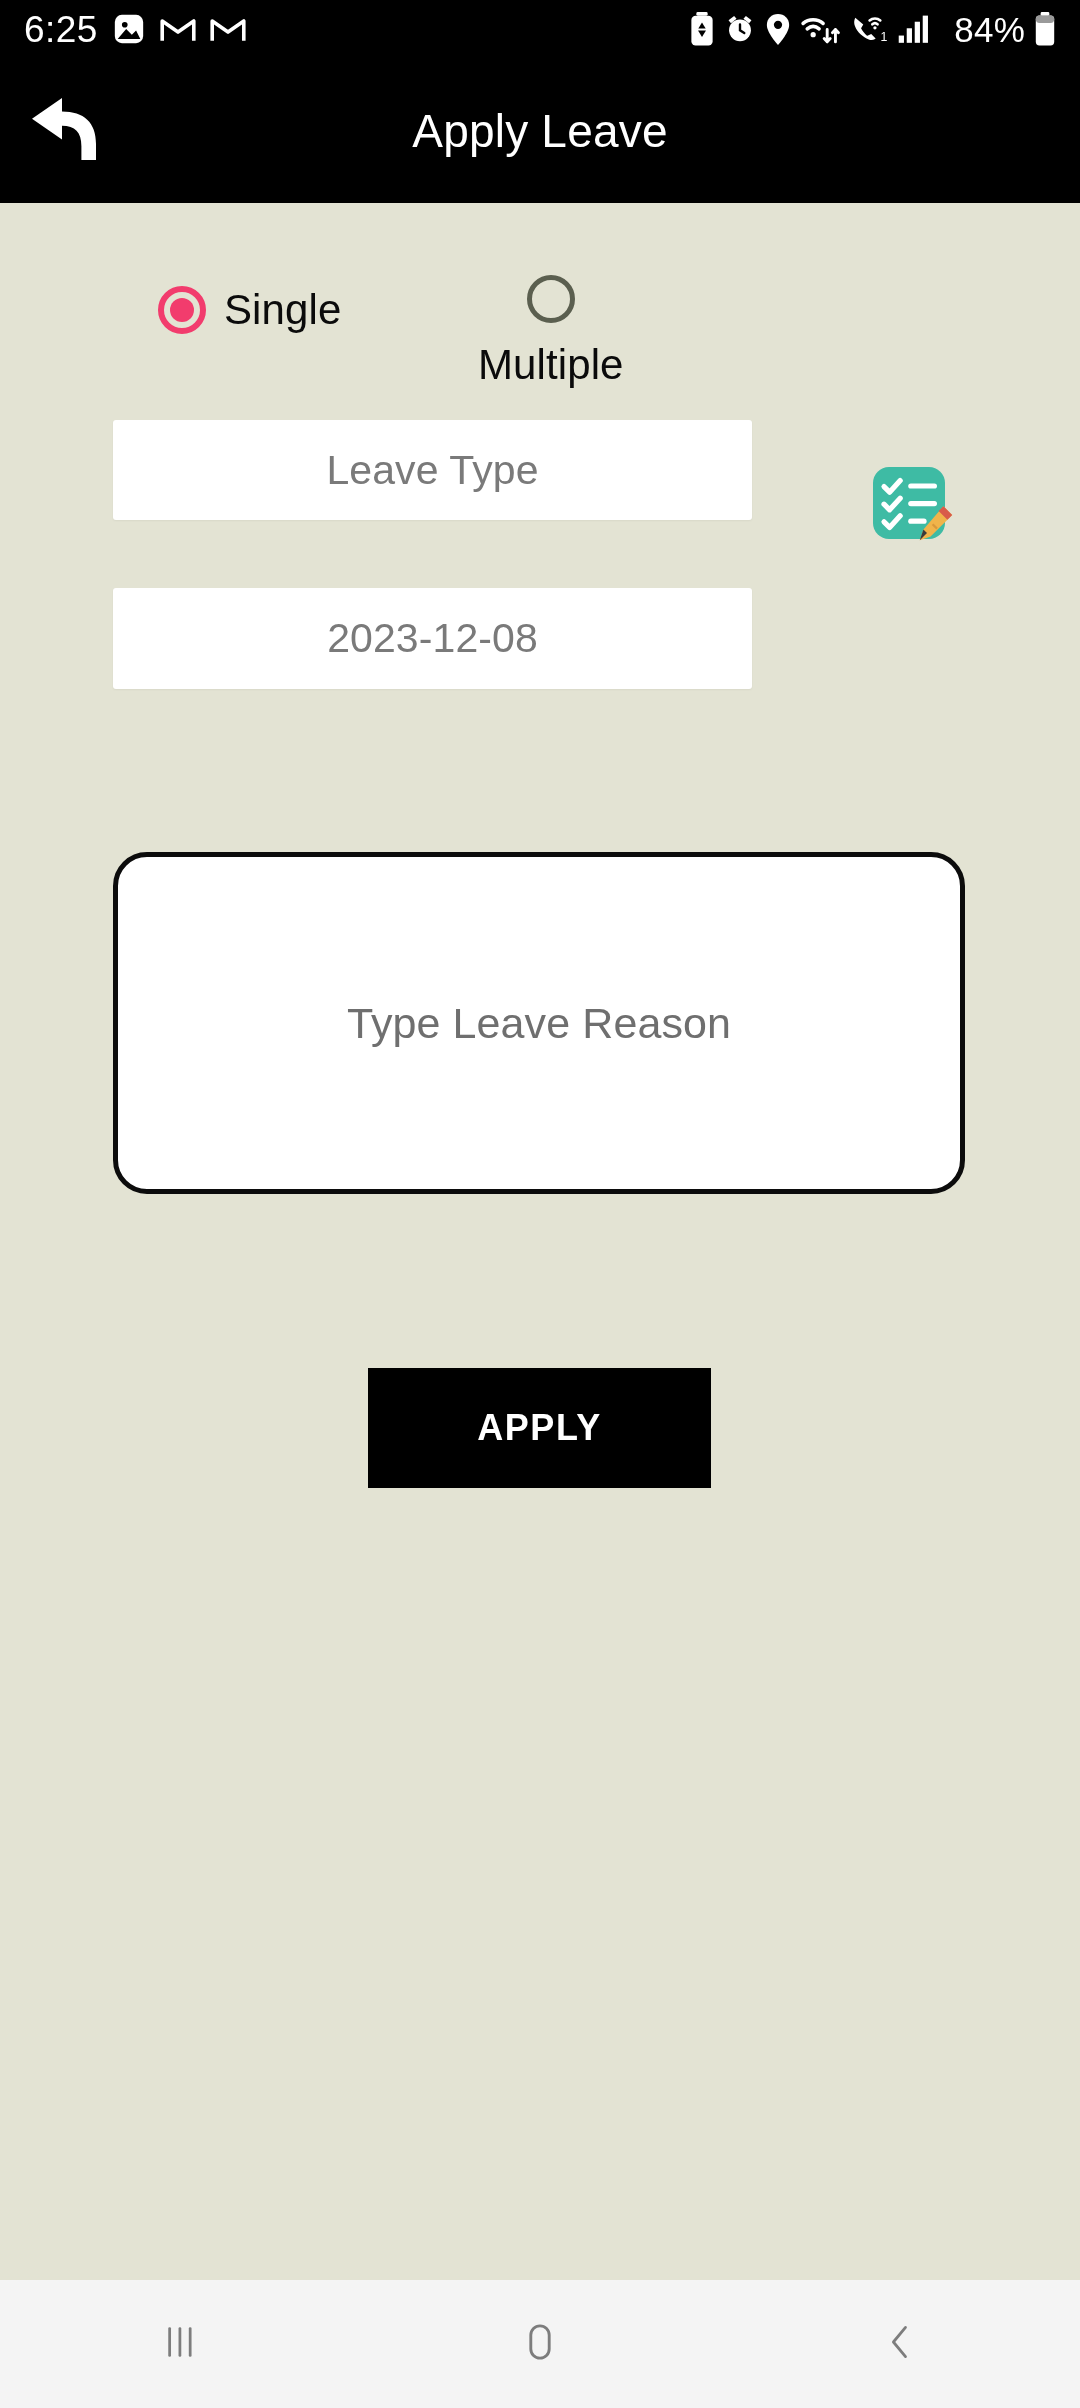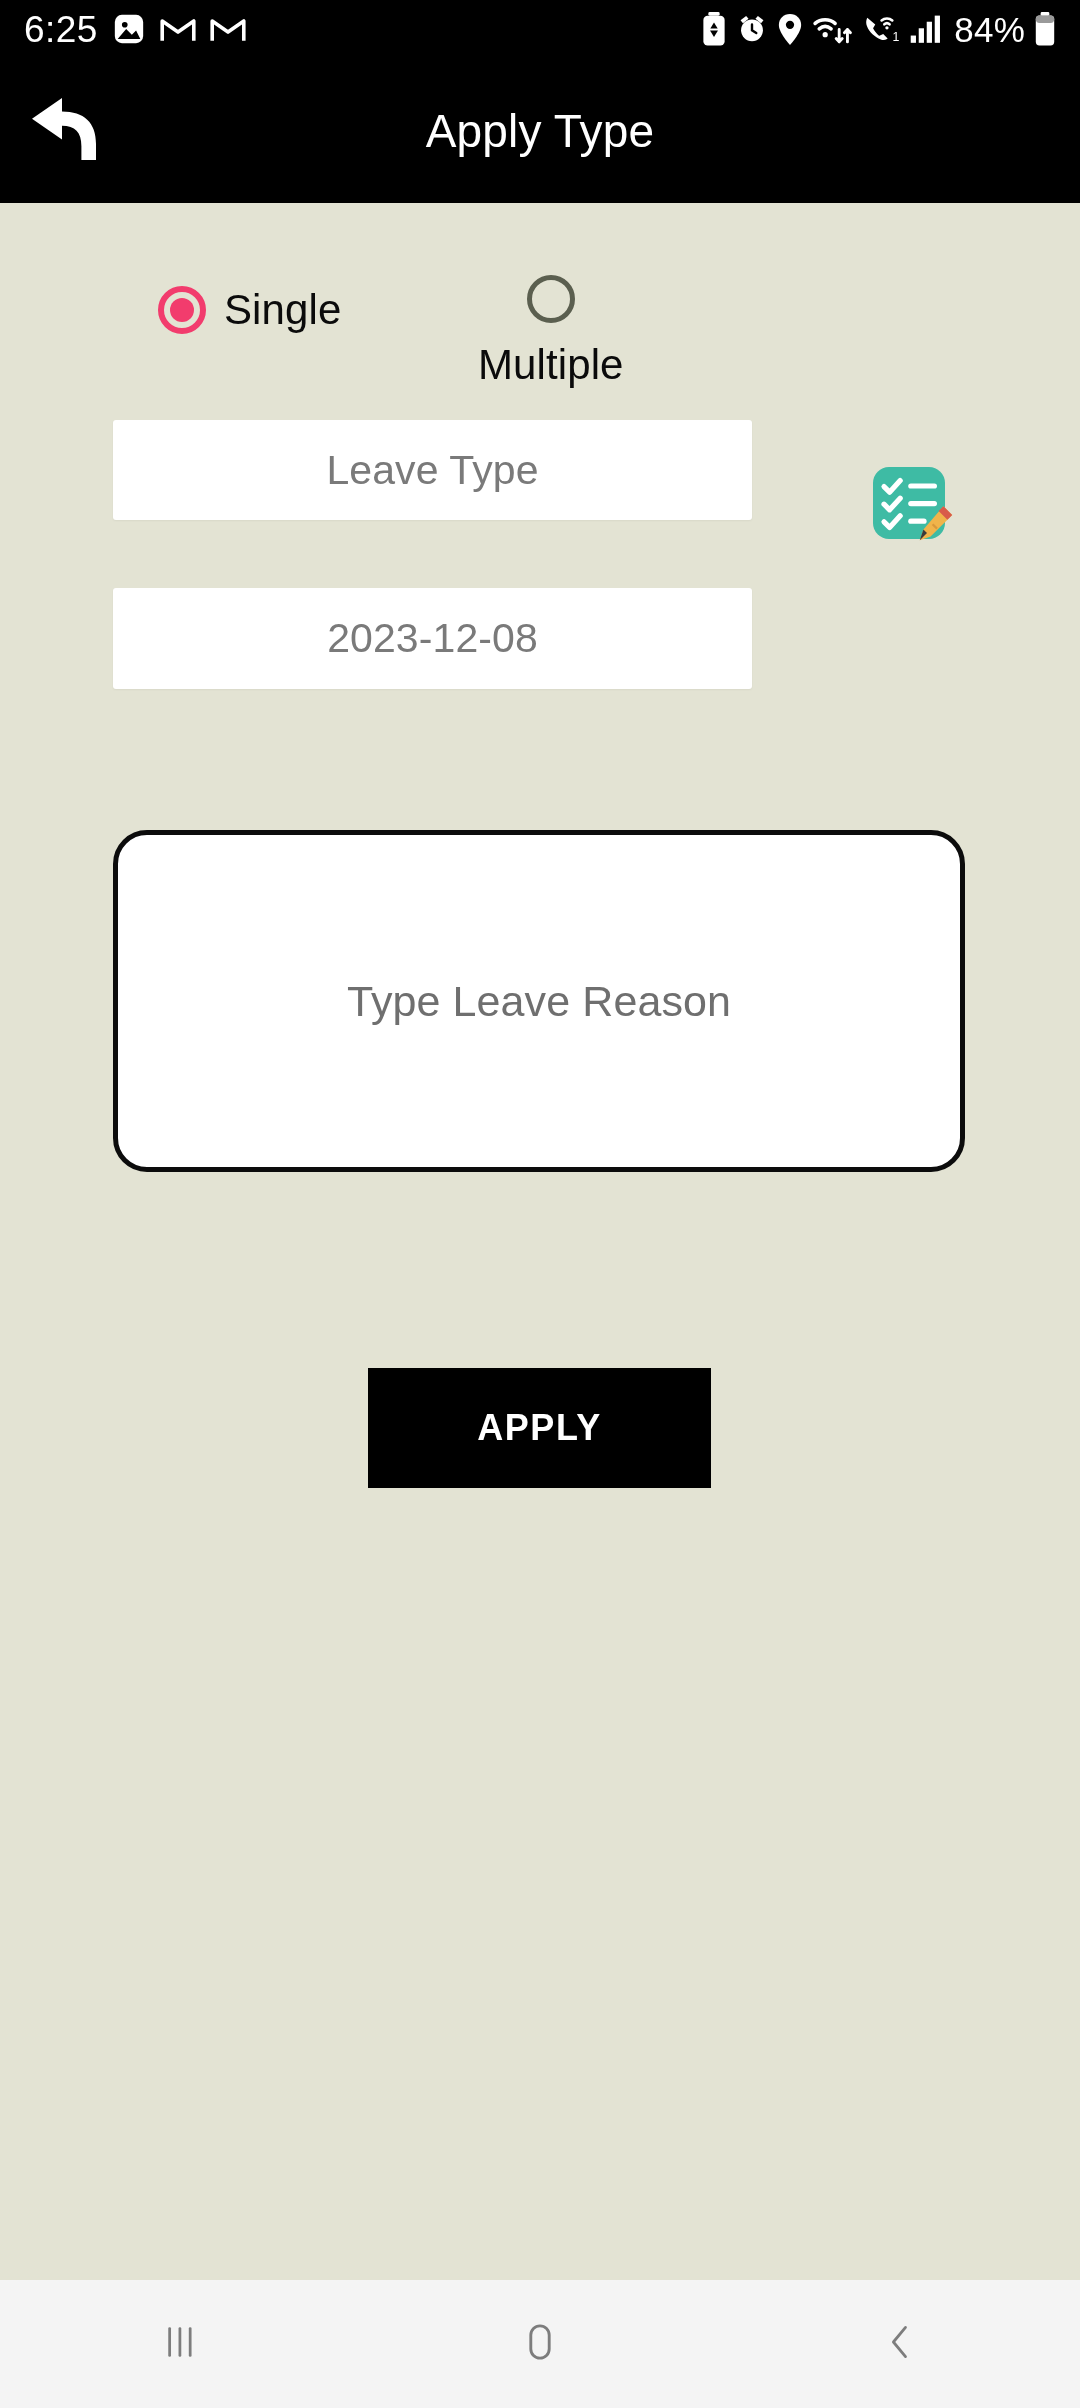--- a/index.html
+++ b/index.html
@@ -51,21 +51,21 @@
     font-weight: 400;
     letter-spacing: 0.4px;
     line-height: 1;
   }
   .status-pct {
     color: #ffffff;
     font-size: 35px;
     font-weight: 400;
     letter-spacing: 0.2px;
     line-height: 1;
-    margin-left: 3px;
+    margin-left: 15px;
   }
   .sicon { display: block; }
 
   
   .app-bar {
     position: absolute;
     left: 0; top: 58px;
     width: 1080px;
     height: 145px;
     background: #000000;
@@ -195,21 +195,21 @@
     top: 260px;
     width: 88px;
     height: 88px;
     cursor: pointer;
   }
 
   
   .reason-box {
     position: absolute;
     left: 113px;
-    top: 627px;
+    top: 649px;
     width: 852px;
     height: 342px;
     background: #ffffff;
     border: 5px solid #0c0c0c;
     border-radius: 34px;
     box-sizing: border-box;
     display: flex;
     align-items: center;
     justify-content: center;
     cursor: text;
@@ -356,21 +356,21 @@
         <svg class="sicon" width="22" height="34" viewBox="0 0 15 24">
           <rect x="4.4" y="0" width="6.2" height="2.6" rx="1" fill="#ffffff"></rect>
           <rect x="1" y="2.4" width="13" height="21.2" rx="2.6" fill="#ffffff"></rect>
           <rect x="1" y="2.4" width="13" height="5.4" rx="2.6" fill="#9a9a9a"></rect>
         </svg>
       </span>
     </div>
   </div>
 
   <div class="app-bar">
-    <div class="app-bar-title">Apply Type</div>
+    <div class="app-bar-title">Apply Leave</div>
     <div class="back-btn">
       <span>
         <svg width="96" height="82" viewBox="0 0 48 41">
           <path d="M19.5 5.5 L19.5 12.2 C30.5 12.2 36.5 17.6 36.5 28.5 L36.5 36.5 L29.2 36.5 L29.2 29.6 C29.2 22.5 26 19.4 19.5 19.4 L19.5 26.2 L4.5 15.9 Z" fill="#ffffff"></path>
         </svg>
       </span>
     </div>
   </div>
 
   <div class="content">

